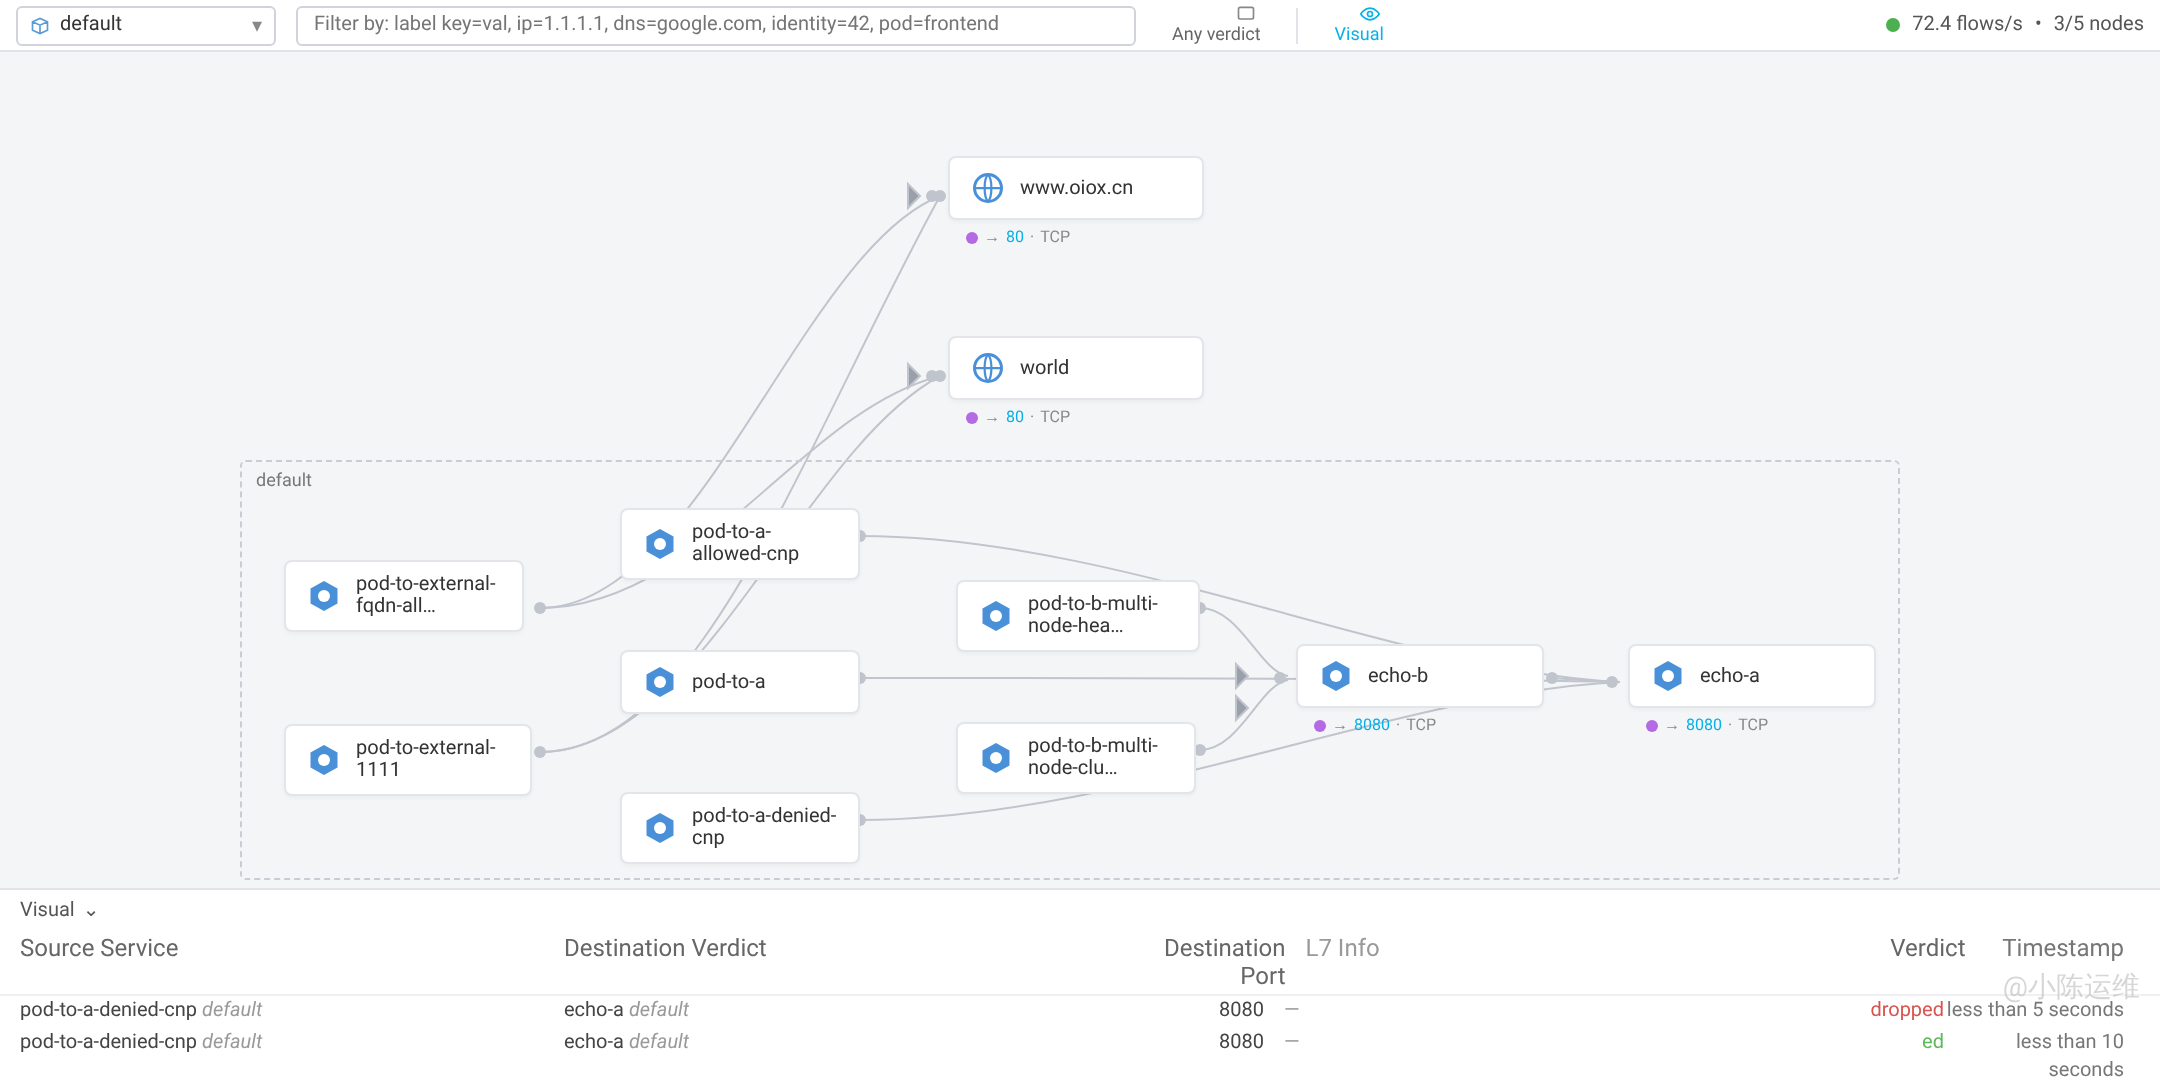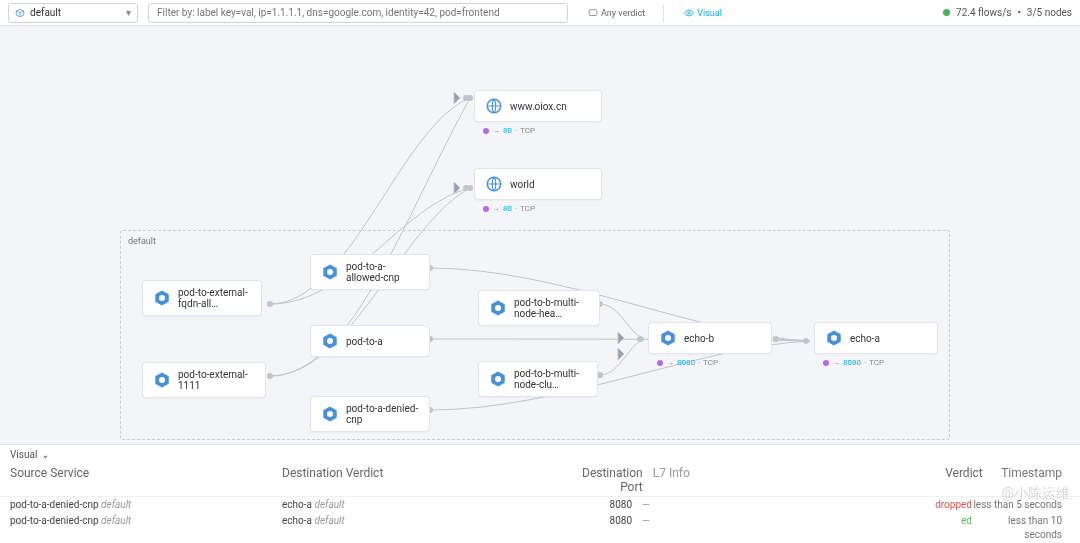--- a/index.html
+++ b/index.html
@@ -3,21 +3,21 @@
 <meta charset="utf-8">
 <style>
 *{box-sizing:border-box;margin:0;padding:0;font-family:-apple-system,BlinkMacSystemFont,"Segoe UI",Roboto,sans-serif}
 body{background:#f4f5f7;width:1080px;height:543px;overflow:hidden;position:relative;font-size:11px;color:#333}
 .topbar{height:26px;background:#fff;border-bottom:1px solid #e0e3e8;display:flex;align-items:center;padding:0 8px;gap:10px;position:relative}
 .ns-select{width:130px;height:20px;border:1px solid #d0d4da;border-radius:3px;display:flex;align-items:center;padding:0 6px;gap:5px;cursor:pointer;font-size:10px;position:relative}
 .ns-select:after{content:"▾";position:absolute;right:6px;color:#888}
 .cube-icon{width:10px;height:10px;display:inline-block}
 .cube-icon svg{width:10px;height:10px}
 .filter-input{flex:0 0 420px;height:20px;border:1px solid #d0d4da;border-radius:3px;padding:0 8px;font-size:10px;color:#999}
-.tb-btn{display:flex;align-items:flex-end;gap:1px;cursor:pointer;padding:0 8px;font-size:9px;color:#666}
+.tb-btn{display:flex;flex-direction:column;align-items:flex-end;gap:1px;cursor:pointer;padding:0 8px;font-size:9px;color:#666}
 .tb-btn.active{color:#06b0e8}
 .tb-sep{width:1px;height:18px;background:#e0e3e8}
 .stats{margin-left:auto;display:flex;align-items:center;gap:6px;font-size:10px;color:#555}
 .dot-green{width:7px;height:7px;border-radius:50%;background:#4caf50}
 .canvas{position:absolute;top:26px;left:0;right:0;height:418px;background:#f4f5f7}
 .ns-box{position:absolute;left:120px;top:204px;width:830px;height:210px;border:1px dashed #c8ccd3;border-radius:3px}
 .ns-label{position:absolute;left:128px;top:210px;font-size:9px;color:#777}
 .node{position:absolute;background:#fff;border:1px solid #e2e5ea;border-radius:4px;box-shadow:0 1px 2px rgba(0,0,0,.04);padding:6px 10px;display:flex;align-items:center;gap:7px;min-width:120px;font-size:10px;color:#333}
 .node .k8s-icon{width:18px;height:18px;flex:0 0 18px}
 .node .globe-icon{width:18px;height:18px;flex:0 0 18px}
@@ -114,21 +114,21 @@
     <path class="arrow" d="M454 66 l6 6 -6 6 z"></path>
     <path class="arrow" d="M454 156 l6 6 -6 6 z"></path>
 
     <circle cx="776" cy="313" r="3"></circle>
     <path d="M776 313 L 806 315"></path>
   </svg>
 
   <div class="ns-box"></div>
   <div class="ns-label">default</div>
 
-  <div class="node" style="left:474px;top:64px;width:128px">
+  <div class="node" style="left:474px;top:52px;width:128px">
     <span class="globe-icon"><svg viewBox="0 0 24 24">
           <circle cx="12" cy="12" r="9" fill="none" stroke="#4a90d9" stroke-width="2"></circle>
           <path d="M3 12h18M12 3c3 3 3 15 0 18M12 3c-3 3-3 15 0 18" fill="none" stroke="#4a90d9" stroke-width="1.5"></path>
         </svg></span>
     <span>www.oiox.cn</span>
     <span class="sub">
         <span class="pd"></span>
         <span class="arr">→</span>
         <span class="port">80</span>
         <span>·</span>

